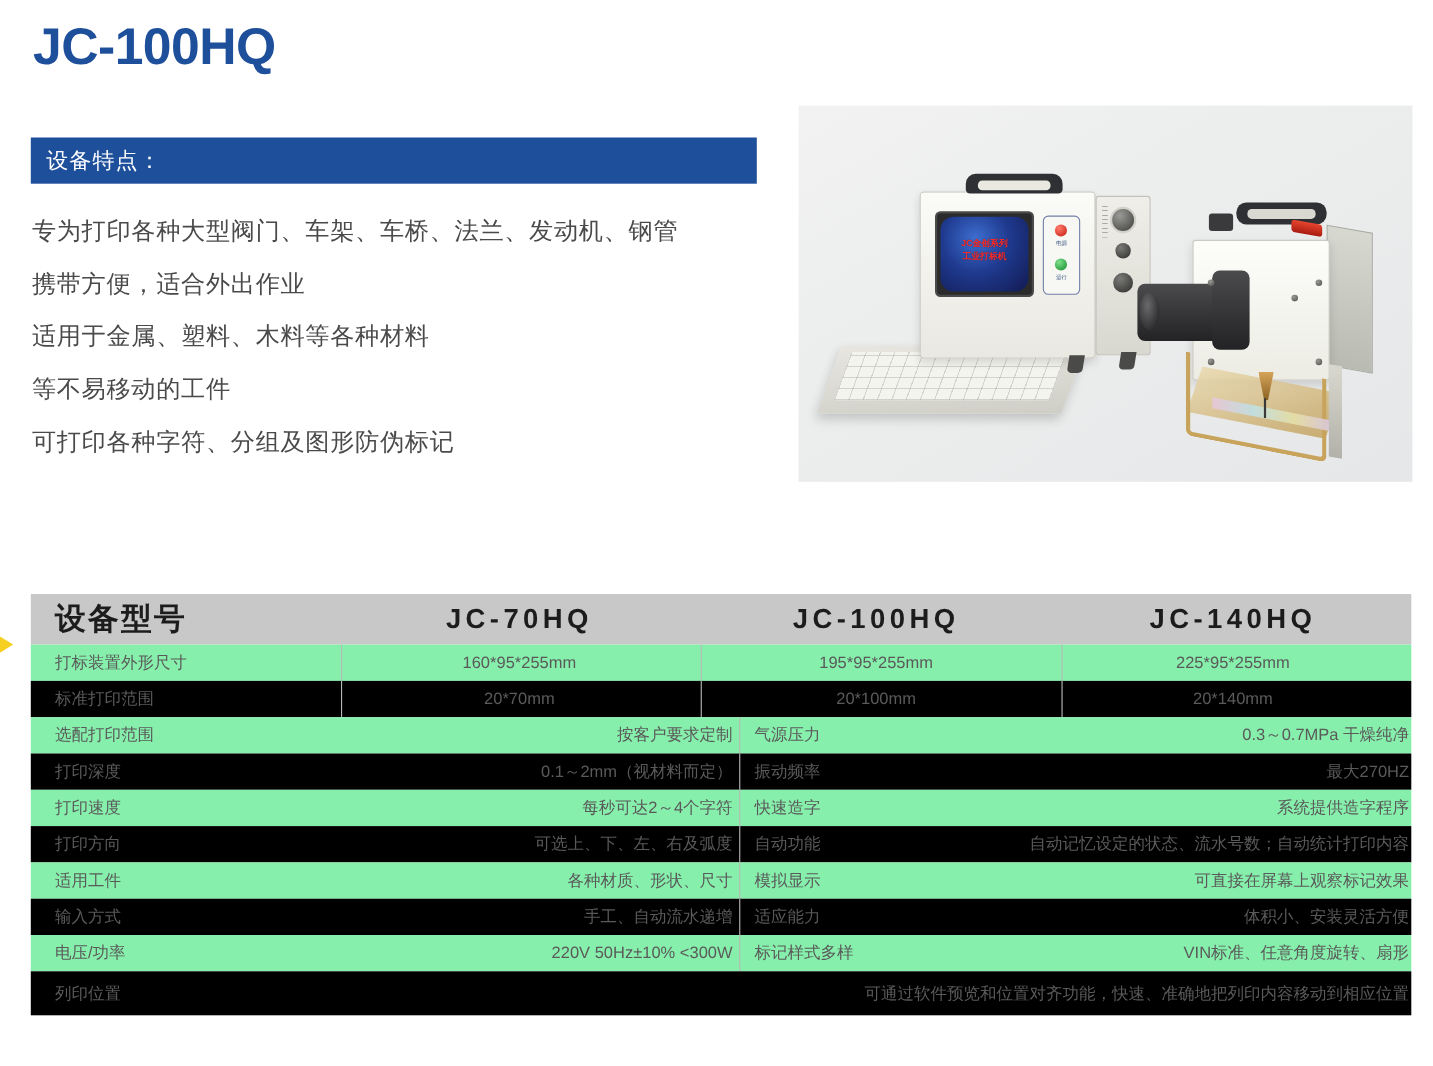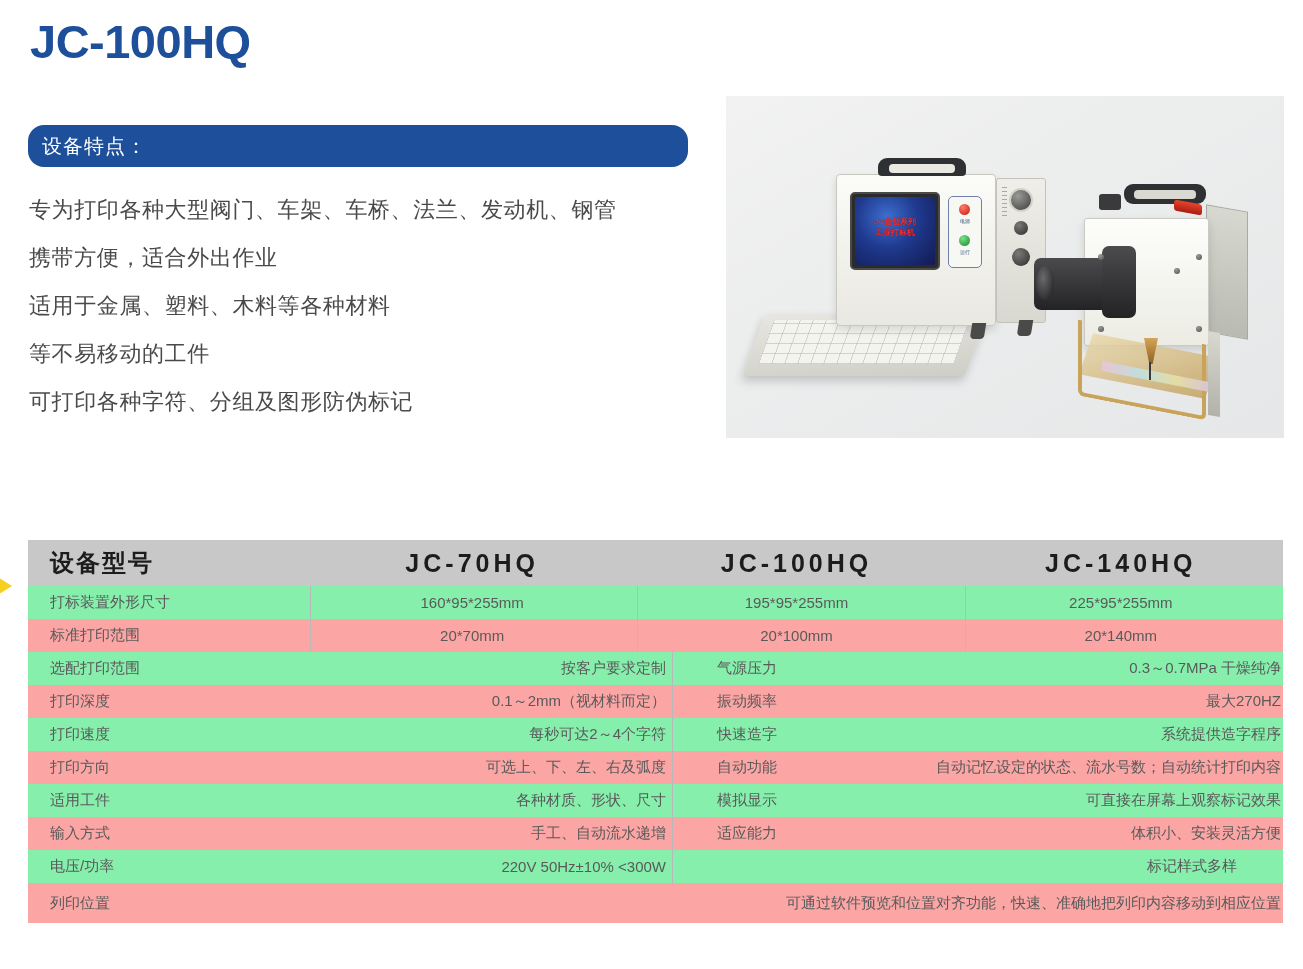--- a/index.html
+++ b/index.html
@@ -25,21 +25,20 @@
     line-height: 1.1;
     white-space: nowrap;
   }
 
   
   #features-bar {
     position: absolute;
     left: 28px; top: 125px;
     width: 660px; height: 42px;
     background: #1d4f9b;
-    border-radius: 16px;
   }
   #features-bar-label {
     position: absolute;
     left: 14px; top: 50%;
     transform: translateY(-50%);
     color: #ffffff;
     font-size: 20px;
     letter-spacing: 1px;
     white-space: nowrap;
   }
@@ -93,21 +92,21 @@
     box-shadow: 0 4px 8px rgba(0,0,0,0.12);
   }
   .screen-bezel {
     left: 124px; top: 96px; width: 90px; height: 78px;
     background: #2b2b2b; border-radius: 5px;
     border: 2px solid #4a4a4a;
   }
   .screen-glass {
     left: 129px; top: 101px; width: 80px; height: 68px;
     background: radial-gradient(ellipse at 40% 30%, #3e6fd0 0%, #1f3a8f 45%, #121a52 100%);
-    border-radius: 2px;
+    border-radius: 12px;
     overflow: hidden;
   }
   .screen-text {
     position: absolute;
     left: 0; right: 0; top: 19px;
     text-align: center;
     color: #ff2b2b;
     font-size: 8px;
     font-weight: bold;
     line-height: 11px;
@@ -254,29 +253,29 @@
     position: relative;
     height: 33px;
     font-size: 15px;
     color: #5a5a5a;
   }
   .srow.header {
     height: 46px;
     background: #c8c8c8;
   }
   .srow.alt { background: #86efac; }
-  .srow.plain { background: #fca5a5; }
+  .srow.plain { background: #000000; }
 
   .c-label {
     width: 282px;
     padding-left: 22px;
     white-space: nowrap;
   }
   .srow.header .c-label {
-    font-size: 24px;
+    font-size: 28px;
     font-weight: bold;
     color: #1c1c1c;
     letter-spacing: 2px;
   }
   .c-model {
     flex: 1;
     text-align: center;
     white-space: nowrap;
   }
   .srow.header .c-model {
@@ -287,21 +286,21 @@
   }
 
   
   .half {
     display: flex;
     width: 644px;
     align-items: center;
     height: 100%;
     justify-content: flex-end;
   }
-  .half.right { width: 611px; padding-left: 31px; }
+  .half.right { width: 611px; }
   .h-label {
     width: 260px;
     padding-left: 22px;
     white-space: nowrap;
   }
   .half.right .h-label { width: 150px; padding-left: 14px; }
   .h-value {
     flex: 1;
     text-align: right;
     padding-right: 6px;
@@ -505,20 +504,21 @@
   </div>
 
   <div class="srow alt">
     <div class="vline vmid"></div>
     <div class="half left">
       <div class="h-label">电压/功率</div>
       <div class="h-value">220V 50Hz±10% &lt;300W</div>
     </div>
     <div class="half right">
       <div class="h-label">标记样式多样</div>
+      <div class="h-value">VIN标准、任意角度旋转、扇形</div>
     </div>
   </div>
 
   <div class="srow plain" style="height:40px;">
     <div class="c-full-label">列印位置</div>
     <div class="c-full-value">可通过软件预览和位置对齐功能，快速、准确地把列印内容移动到相应位置</div>
   </div>
 
 </div>
 

